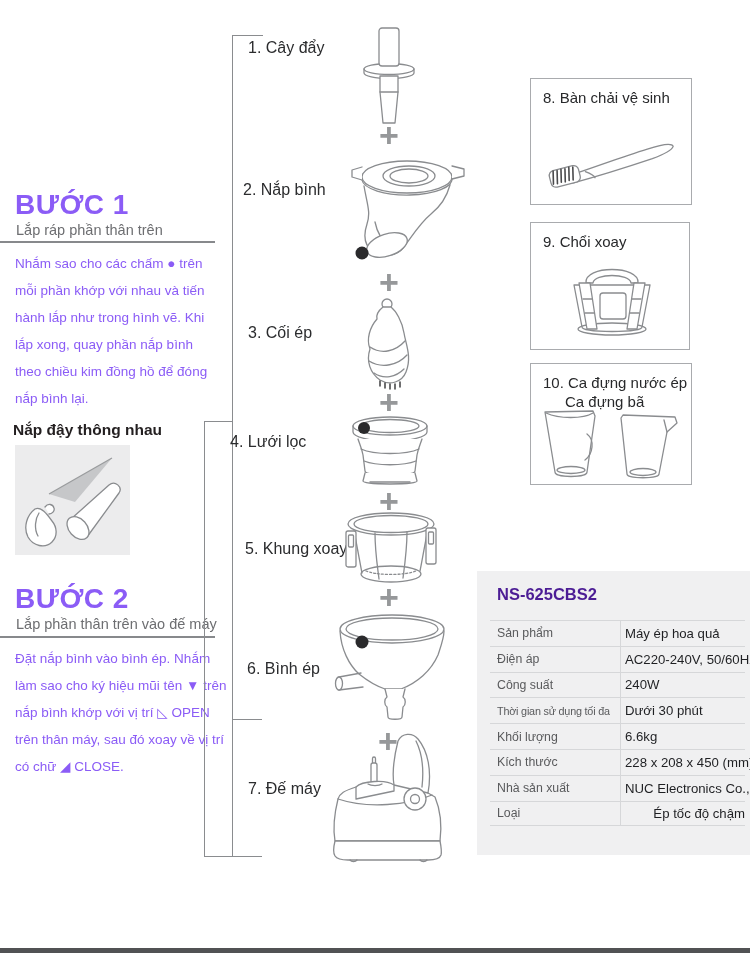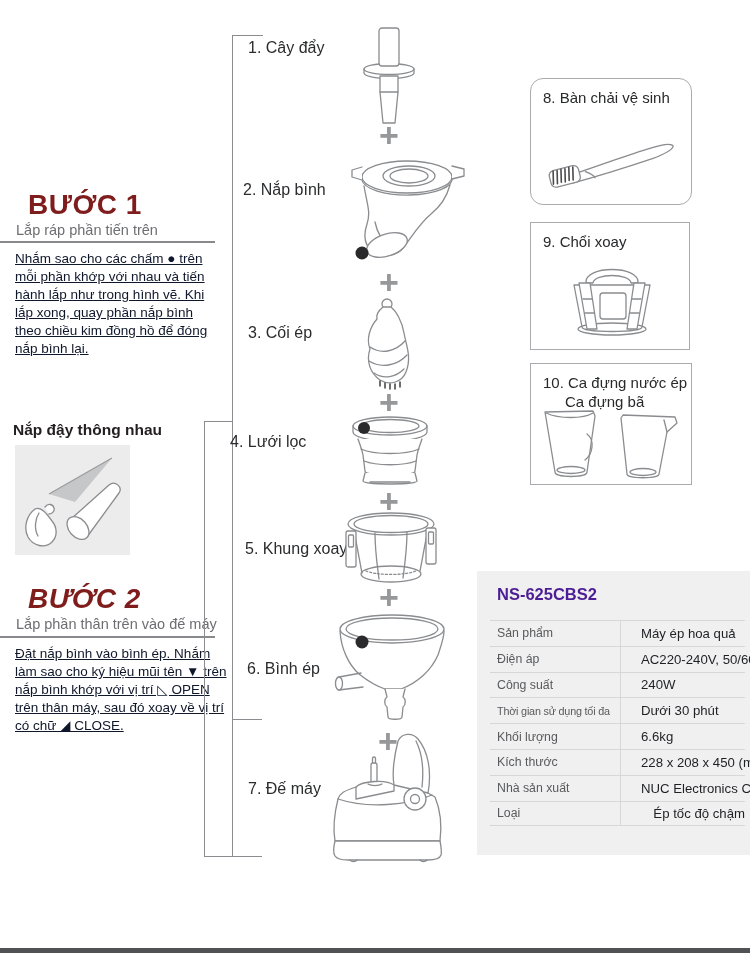--- a/index.html
+++ b/index.html
@@ -1,74 +1,74 @@
 <!DOCTYPE html>
 <html><head>
 <meta charset="utf-8">
 <style>
   html,body{margin:0;padding:0;background:#fff;}
   #page{position:relative;width:750px;height:962px;background:#fff;overflow:hidden;
         font-family:"Liberation Sans","DejaVu Sans",sans-serif;color:#2a2a2c;}
   .abs{position:absolute;}
   
-  .step-title{font-size:28px;font-weight:bold;color:#7f1d1d;letter-spacing:.5px;line-height:1.05;margin-left:13px;}
+  .step-title{font-size:28px;font-weight:bold;color:#8b5cf6;letter-spacing:.5px;line-height:1.05;}
   .step-subtitle{font-size:14.5px;color:#6d6e71;}
   .step-divider{height:2px;background:#87898c;}
-  .step-body{font-size:13.5px;line-height:18px;color:#0f172a;text-decoration:underline;}
+  .step-body{font-size:13.5px;line-height:27px;color:#8b5cf6;}
   .smartcap-title{font-size:15.5px;font-weight:bold;color:#231f20;}
   .smartcap-box{background:#ececed;}
   
   .part-label{font-size:16px;color:#2b2c2e;white-space:nowrap;}
   .plus{font-size:34px;font-weight:bold;color:#96989a;transform:translate(-50%,-54%);line-height:1;}
   .bracket{background:#8a8c8f;}
   
   .acc-box{border:1px solid #a9abae;background:#fff;box-sizing:border-box;}
   .acc-label{position:absolute;left:12px;top:9px;font-size:15px;color:#28292b;line-height:20px;white-space:nowrap;}
   .acc-label2{position:absolute;left:34px;top:29px;font-size:15px;color:#28292b;white-space:nowrap;}
   
   .spec-table{background:#f0f0f1;}
   .spec-model{position:absolute;left:20px;top:14px;font-size:16.5px;font-weight:bold;color:#4c1d95;}
   .spec-rows{position:absolute;left:13px;top:49px;width:255px;}
-  .spec-row{position:relative;display:flex;align-items:center;height:25.8px;border-top:1px solid #d6d7d9;box-sizing:border-box;gap:16px;}
+  .spec-row{position:relative;display:flex;align-items:center;height:25.8px;border-top:1px solid #d6d7d9;box-sizing:border-box;}
   .spec-row:last-child{border-bottom:1px solid #d6d7d9;justify-content:space-between;}
   .spec-label{flex:0 0 117px;padding-left:7px;font-size:12.3px;color:#595a5c;white-space:nowrap;overflow:hidden;}
   .spec-label.condensed{font-size:10.8px;letter-spacing:-.2px;}
   .spec-value{padding-left:11px;font-size:13.2px;color:#1f2023;white-space:nowrap;}
   .spec-vline{position:absolute;left:130px;top:0;width:1px;height:100%;background:#d6d7d9;}
   
   svg .ln{stroke:#8a8c8f;fill:none;stroke-width:1.3;stroke-linecap:round;stroke-linejoin:round;}
   svg .fw{fill:#fff;}
   svg .dk{fill:#2a2a2c;stroke:none;}
   svg .teeth{stroke:#4a4a4c;stroke-width:1.6;}
   .footer-bar{background:#515254;}
 </style>
 </head>
 <body>
 
 <div id="page">
 
   <div class="abs step-title" style="left:15px;top:190px;">BƯỚC 1</div>
-  <div class="abs step-subtitle" style="left:16px;top:222px;">Lắp ráp phần tiến trên</div>
+  <div class="abs step-subtitle" style="left:16px;top:222px;">Lắp ráp phần thân trên</div>
   <div class="abs step-divider" style="left:0;top:241px;width:215px;"></div>
   <div class="abs step-body" style="left:15px;top:250px;width:205px;">Nhắm sao cho các chấm ● trên mỗi phần khớp với nhau và tiến hành lắp như trong hình vẽ. Khi lắp xong, quay phần nắp bình theo chiều kim đồng hồ để đóng nắp bình lại.</div>
 
   <div class="abs smartcap-title" style="left:13px;top:421px;">Nắp đậy thông nhau</div>
   <div class="abs smartcap-box" style="left:15px;top:445px;width:115px;height:110px;">
     <svg width="115" height="110" viewBox="0 0 115 110">
       <path d="M97,13 L34,49 L60,57 Z" fill="#c6c7c9" stroke="none"></path>
       <path d="M97,13 L34,49" stroke="#9a9c9e" fill="none" stroke-width="1.2"></path>
       <path class="ln fw" d="M56,74 L94,40 C100,35 108,42 104,48 L72,92"></path>
       <ellipse class="ln fw" cx="63" cy="83" rx="9" ry="13" transform="rotate(-42 63 83)"></ellipse>
       <path class="ln fw" d="M20,64 C12,70 8,82 13,92 C18,101 30,104 37,97 C43,91 42,82 37,76 C32,69 26,61 20,64 Z"></path>
       <path class="ln" d="M24,68 C20,74 19,84 23,91"></path>
       <path class="ln fw" d="M30,62 c3,-4 8,-3 9,1 c1,3 -2,6 -5,6"></path>
     </svg>
   </div>
 
-  <div class="abs step-title" style="left:15px;top:584px;font-style:italic;">BƯỚC 2</div>
+  <div class="abs step-title" style="left:15px;top:584px;">BƯỚC 2</div>
   <div class="abs step-subtitle" style="left:16px;top:616px;">Lắp phần thân trên vào đế máy</div>
   <div class="abs step-divider" style="left:0;top:636px;width:215px;"></div>
   <div class="abs step-body" style="left:15px;top:645px;width:212px;">Đặt nắp bình vào bình ép. Nhắm làm sao cho ký hiệu mũi tên ▼ trên nắp bình khớp với vị trí ◺ OPEN trên thân máy, sau đó xoay về vị trí có chữ ◢ CLOSE.</div>
 
   <div class="abs bracket" style="left:232px;top:35px;width:31px;height:1px;"></div>
   <div class="abs bracket" style="left:232px;top:35px;width:1px;height:822px;"></div>
   <div class="abs bracket" style="left:232px;top:719px;width:30px;height:1px;"></div>
   <div class="abs bracket" style="left:204px;top:856px;width:58px;height:1px;"></div>
   <div class="abs bracket" style="left:204px;top:421px;width:29px;height:1px;"></div>
   <div class="abs bracket" style="left:204px;top:421px;width:1px;height:436px;"></div>
@@ -163,21 +163,21 @@
     <path class="ln fw" d="M28,58 C34,52 58,50 66,56 l0,6 -38,8 Z"></path>
     <path class="ln" d="M40,55 a8,3 0 0 0 14,0"></path>
     <path class="ln" d="M28,58 C16,62 12,64 10,70 C6,86 5,100 7,112 L112,112 C114,96 112,80 107,68 L100,64"></path>
     <path class="ln" d="M10,70 C40,80 80,76 104,66"></path>
     <circle class="ln fw" cx="87" cy="70" r="11"></circle>
     <circle class="ln" cx="87" cy="70" r="4.5"></circle>
     <path class="ln fw" d="M7,112 C5,120 5,124 7,127 C9,130 14,131 20,131 L100,131 C108,131 112,129 113,126 C114,122 113,117 112,112 Z"></path>
     <path class="ln" d="M22,131 a4,3 0 0 0 7,0 M92,131 a4,3 0 0 0 7,0"></path>
   </svg>
 
-  <div class="abs acc-box" style="left:530px;top:78px;width:162px;height:127px;border-radius:13px;">
+  <div class="abs acc-box" style="left:530px;top:78px;width:162px;height:127px;">
     <div class="acc-label">8. Bàn chải vệ sinh</div>
     <svg style="position:absolute;left:10px;top:48px;" width="140" height="70" viewBox="0 0 140 70">
       <g transform="rotate(-6 70 40)">
         <path class="ln fw" d="M30,52 C55,48 85,42 112,36 C124,33 132,30 134,26 C133,22 122,23 108,26 C82,31 52,39 28,44 Z"></path>
         <path class="ln" d="M44,42 C48,44 52,46 53,49"></path>
         <rect class="ln fw" x="8" y="36" width="30" height="17" rx="5" transform="rotate(-8 23 44)"></rect>
         <path class="ln teeth" d="M12,38 l-1,13 M16,38 l-1,13 M20,37 l-1,13 M24,37 l-1,13 M28,36 l-1,13 M32,36 l-1,13"></path>
       </g>
     </svg>
   </div>

